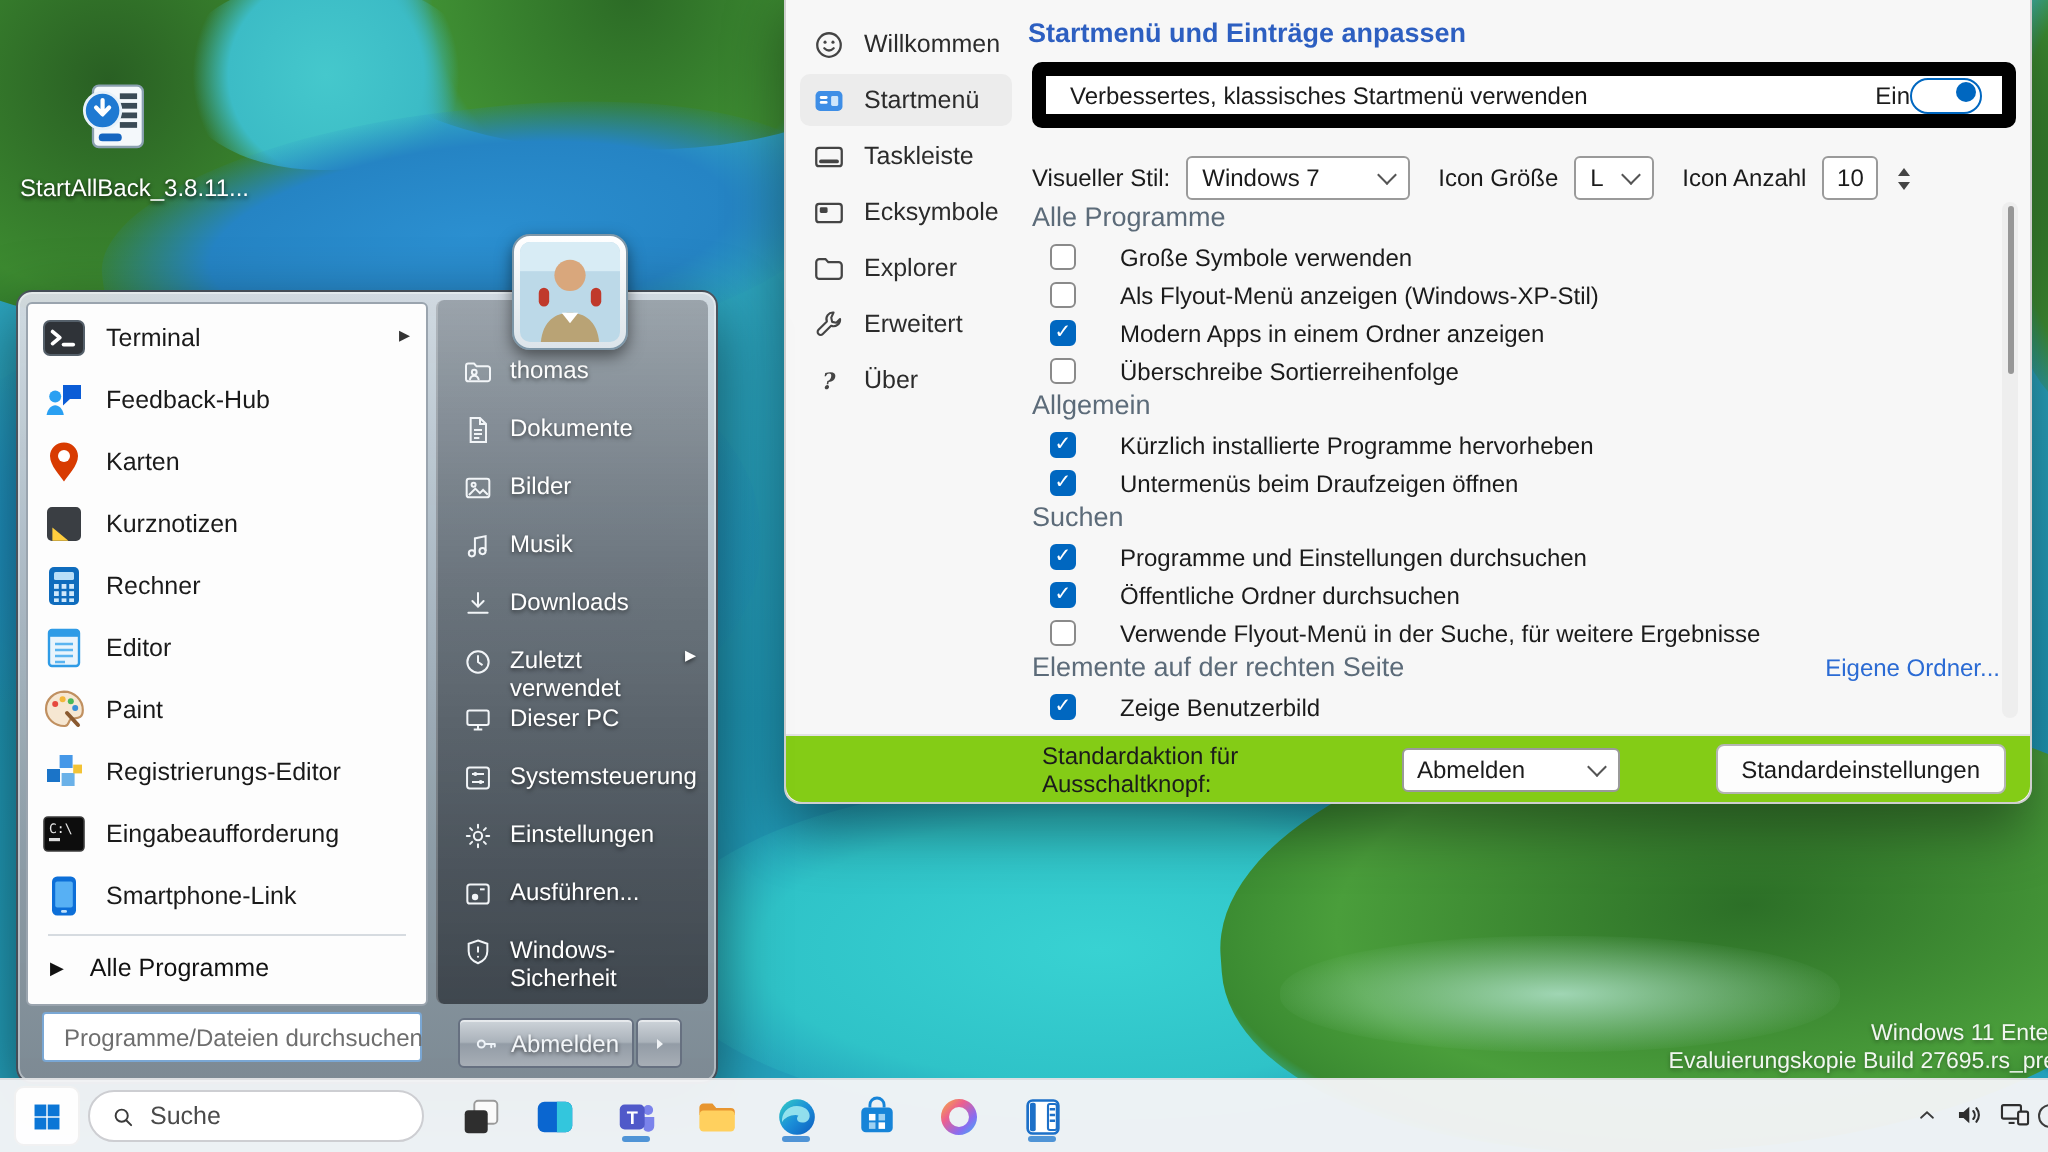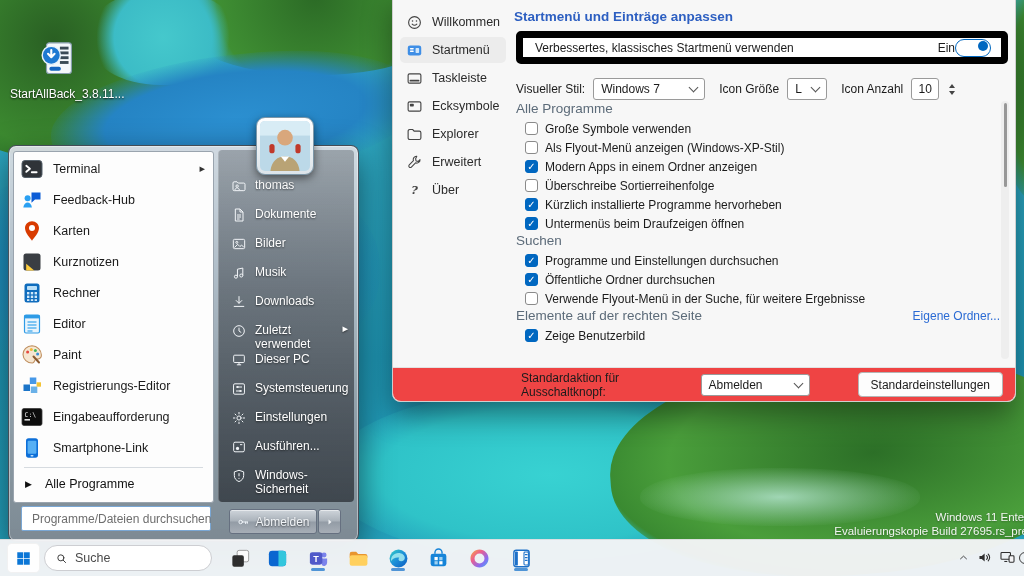--- a/index.html
+++ b/index.html
@@ -51,27 +51,27 @@
        border:1px solid #9a9a9a;border-radius:3px;font-size:12px;color:#1b1b1b;box-sizing:border-box}
   .chev{width:6px;height:6px;border-right:1.4px solid #555;border-bottom:1.4px solid #555;transform:rotate(45deg);margin-top:-3px;flex:0 0 6px}
   .num{width:28px;height:22px;border:1px solid #9a9a9a;border-radius:3px;background:#fff;display:flex;
        align-items:center;justify-content:center;box-sizing:border-box}
   .spin{display:flex;flex-direction:column;gap:3px;margin-left:2px}
   .spin-up{width:0;height:0;border-left:3.5px solid transparent;border-right:3.5px solid transparent;border-bottom:4.5px solid #444}
   .spin-down{width:0;height:0;border-left:3.5px solid transparent;border-right:3.5px solid transparent;border-top:4.5px solid #444}
   #sw-sections{left:5px;top:108px;width:484px;height:266px;overflow:hidden}
   .sec-h{height:16px;line-height:16px;font-size:13.5px;color:#5c6b79;margin:0 0 2px;display:flex;justify-content:space-between;align-items:center}
   .sec-link{font-size:12px;color:#2b6bd4;cursor:pointer}
-  .chk-row{display:flex;align-items:center;gap:7px;height:19px;margin-left:9px;font-size:12px;color:#1b1b1b}
+  .chk-row{display:flex;align-items:center;gap:22px;height:19px;margin-left:9px;font-size:12px;color:#1b1b1b}
   .chk{width:13px;height:13px;border:1px solid #8a8a8a;border-radius:3px;background:#fff;box-sizing:border-box;flex:0 0 13px}
   .chk.on{background:#0067c0;border-color:#0067c0}
   .chk.on::after{content:"\2713";color:#fff;font-size:10px;line-height:11px;display:block;text-align:center}
   #sw-scroll{right:6px;top:108px;width:8px;height:258px;background:#eee;border-radius:4px}
   #sw-thumb{position:absolute;left:2.5px;top:2px;width:3px;height:84px;background:#979797;border-radius:2px}
-  #sw-footer{left:0;right:0;bottom:0;height:34px;border-top:1px solid #e2e2e2;background:#ef4444;border-radius:0 0 8px 8px;
+  #sw-footer{left:0;right:0;bottom:0;height:34px;border-top:1px solid #e2e2e2;background:#84cc16;border-radius:0 0 8px 8px;
              display:flex;align-items:center;padding-left:128px;gap:24px;font-size:12px;color:#1b1b1b;box-sizing:border-box}
   #sw-footer .spacer{flex:1}
   #sw-defaults{margin-right:12px;height:23px;padding:0 12px;background:#fdfdfd;border:1px solid #b5b5b5;border-radius:4px;
                font-size:12px;color:#1b1b1b;display:flex;align-items:center}
 
   
   #startmenu{left:8px;top:145px;width:349px;height:395px;border-radius:8px;
      background:linear-gradient(180deg,rgba(214,220,226,.97) 0%,rgba(186,194,202,.95) 30%,rgba(148,157,166,.95) 70%,rgba(128,137,146,.97) 100%);
      border:1px solid rgba(62,70,80,.9);box-shadow:0 12px 32px rgba(0,0,0,.5),inset 0 0 0 1px rgba(255,255,255,.4)}
   #sm-left{left:4px;top:5px;width:201px;height:352px;background:#fdfdfd;border:1px solid #9aa4ae;border-radius:3px;
@@ -273,20 +273,23 @@
           <div class="chk-row">
             <span class="chk on"></span>
             <span>Modern Apps in einem Ordner anzeigen</span>
           </div>
           <div class="chk-row">
             <span class="chk"></span>
             <span>Überschreibe Sortierreihenfolge</span>
           </div>
         </div>
         <div class="sec">
+          <div class="sec-h">
+            <span>Allgemein</span>
+          </div>
           <div class="chk-row">
             <span class="chk on"></span>
             <span>Kürzlich installierte Programme hervorheben</span>
           </div>
           <div class="chk-row">
             <span class="chk on"></span>
             <span>Untermenüs beim Draufzeigen öffnen</span>
           </div>
         </div>
         <div class="sec">

